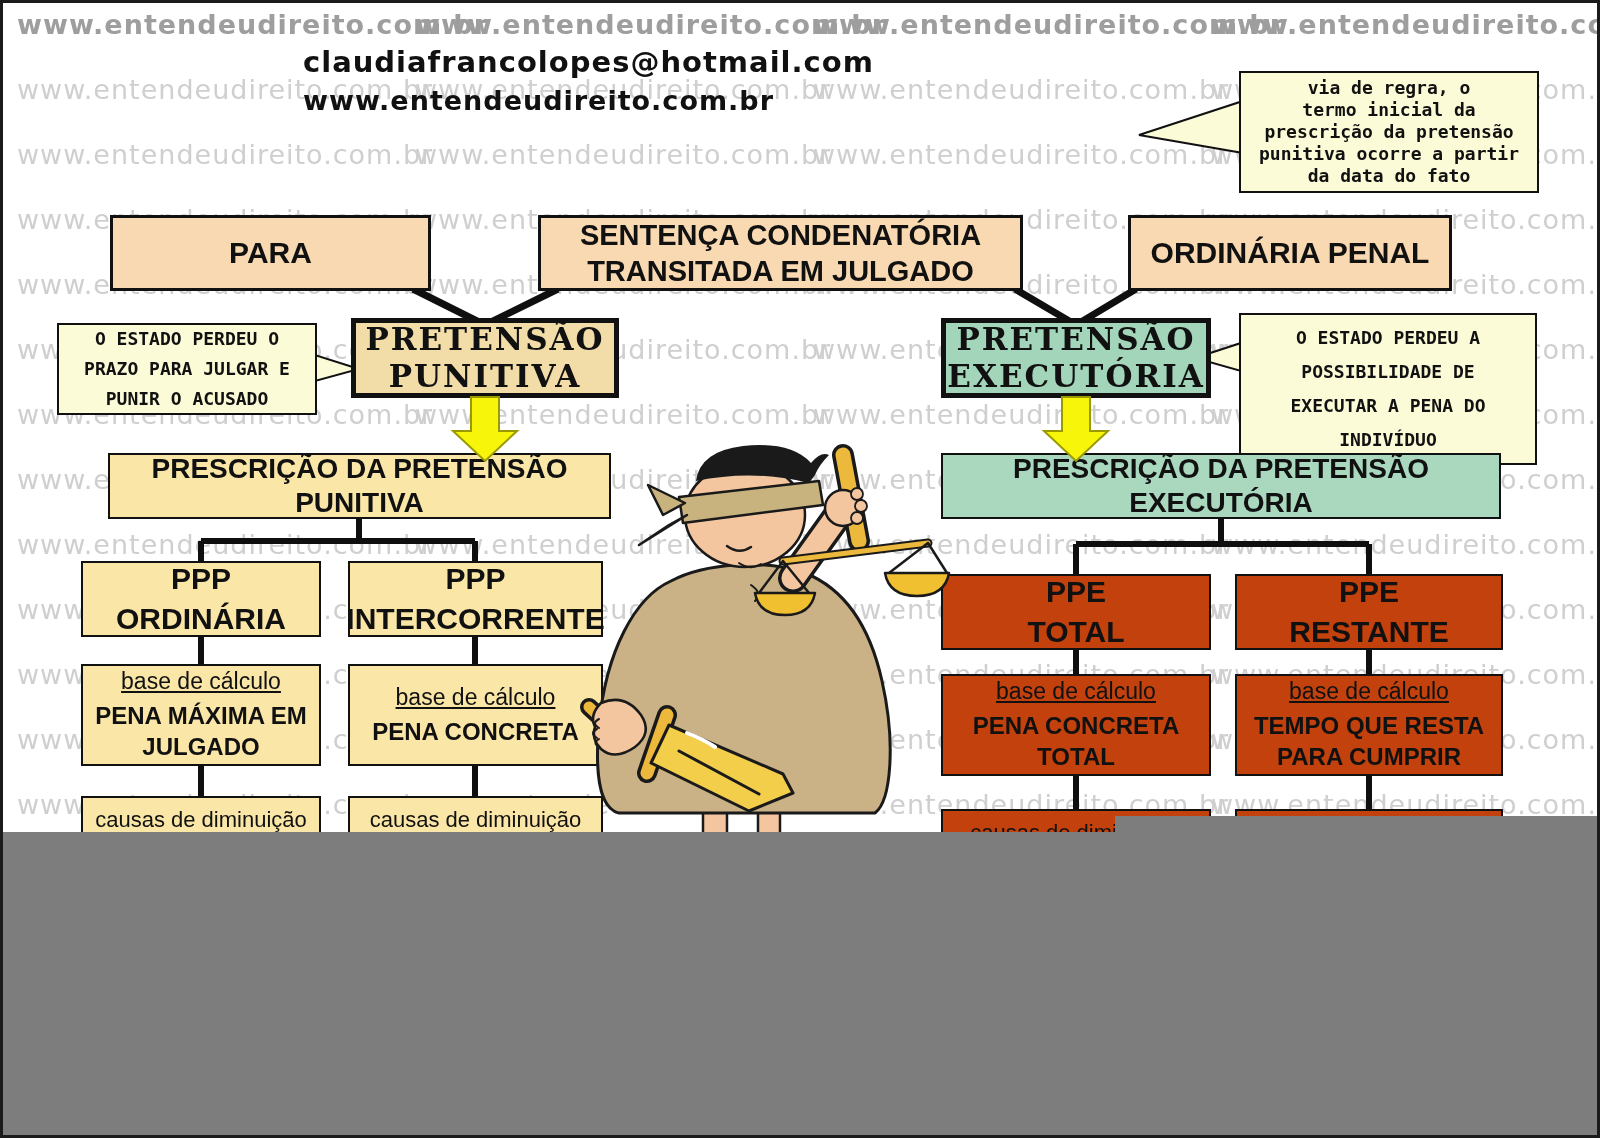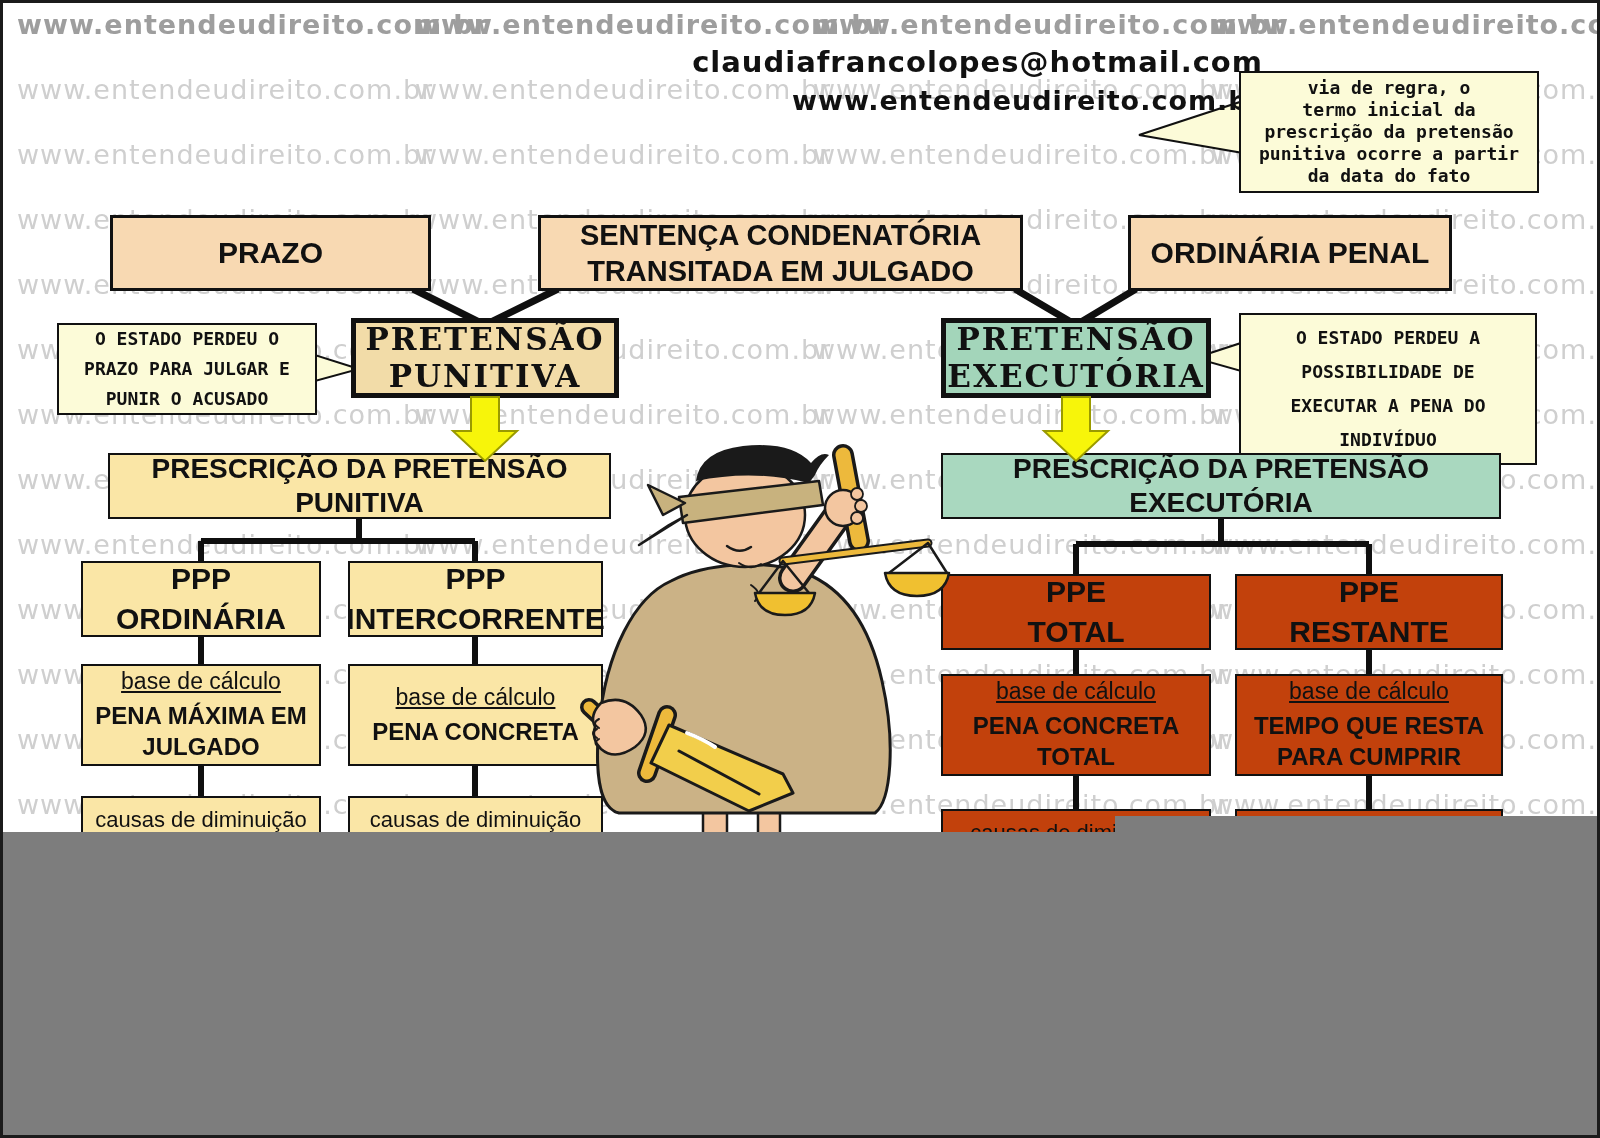--- a/index.html
+++ b/index.html
@@ -12,21 +12,21 @@
   .wm-layer{position:absolute; inset:0; z-index:1;}
   .wm{
     position:absolute; white-space:nowrap; color:#cfcfcf; font-size:27px;
     font-family:"DejaVu Sans", sans-serif; letter-spacing:1px; font-weight:500;
   }
   .wm-dark{color:#9e9e9e; font-weight:bold;}
   
   .svg-under{position:absolute; inset:0; z-index:2;}
   .svg-over{position:absolute; inset:0; z-index:4; pointer-events:none;}
   
-  .hand{position:absolute; left:300px; width:960px; text-align:right; z-index:3;
+  .hand{position:absolute; left:300px; width:960px; text-align:left; z-index:3;
         font-family:"DejaVu Sans", sans-serif; font-weight:bold; color:#111;}
   .email{top:42px; font-size:29px; letter-spacing:1px;}
   .site{top:82px; font-size:27px; letter-spacing:1px;}
   .title{position:absolute; left:300px; width:960px; top:108px; z-index:3;
          text-align:center; font-family:"DejaVu Serif", serif; font-weight:bold;
          font-size:74px; letter-spacing:3px; color:#0d0d0d; white-space:nowrap;}
   
   .box{
     position:absolute; box-sizing:border-box; z-index:3;
     display:flex; flex-direction:column; align-items:center; justify-content:center;
@@ -151,21 +151,21 @@
 punitiva ocorre a partir
 da data do fato</div>
   <div class="note note-left" style="left:54px; top:320px; width:260px; height:92px;">O ESTADO PERDEU O
 PRAZO PARA JULGAR E
 PUNIR O ACUSADO</div>
   <div class="note note-right" style="left:1236px; top:310px; width:298px; height:152px;">O ESTADO PERDEU A
 POSSIBILIDADE DE
 EXECUTAR A PENA DO
 INDIVÍDUO</div>
 
-  <div class="box peach toprow" style="left:107px; top:212px; width:321px; height:76px;">PRAZO</div>
+  <div class="box peach toprow" style="left:107px; top:212px; width:321px; height:76px;">PARA</div>
   <div class="box peach toprow" style="left:535px; top:212px; width:485px; height:76px; font-size:29px;">SENTENÇA CONDENATÓRIA
 TRANSITADA EM JULGADO</div>
   <div class="box peach toprow" style="left:1125px; top:212px; width:324px; height:76px;">ORDINÁRIA PENAL</div>
 
   <div class="box tan slab" style="left:348px; top:315px; width:268px; height:80px;">PRETENSÃO
 PUNITIVA</div>
   <div class="box green slab" style="left:938px; top:315px; width:270px; height:80px;">PRETENSÃO
 EXECUTÓRIA</div>
 
   <div class="box yellow presc" style="left:105px; top:450px; width:503px; height:66px;">PRESCRIÇÃO DA PRETENSÃO

